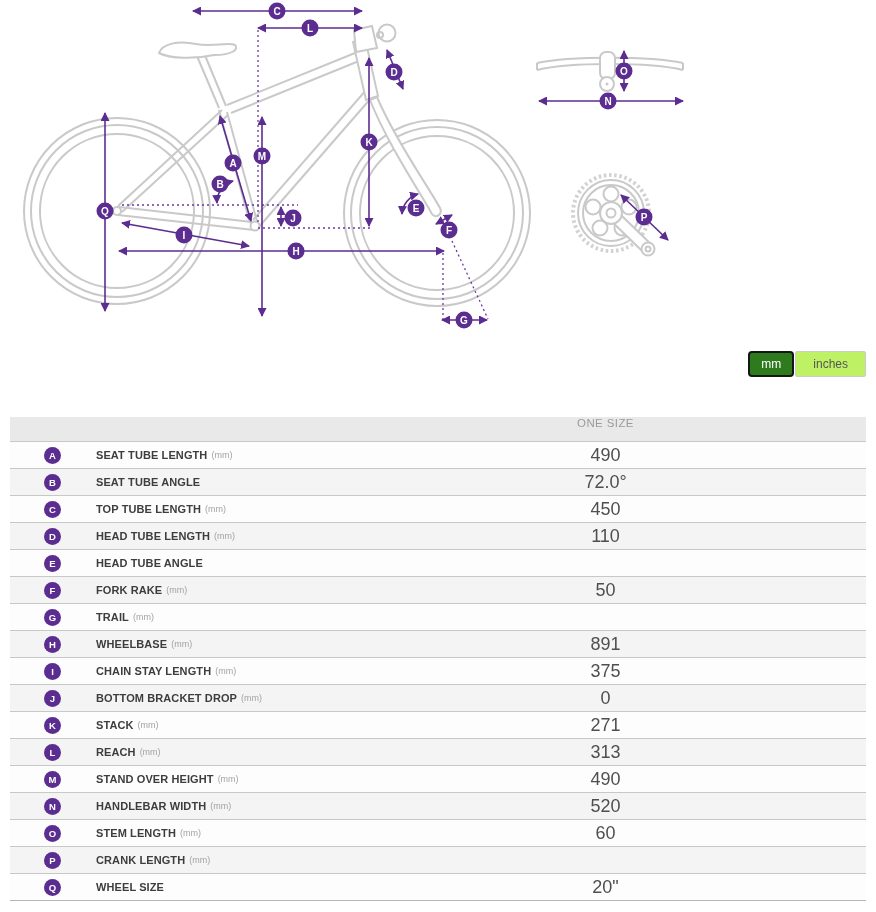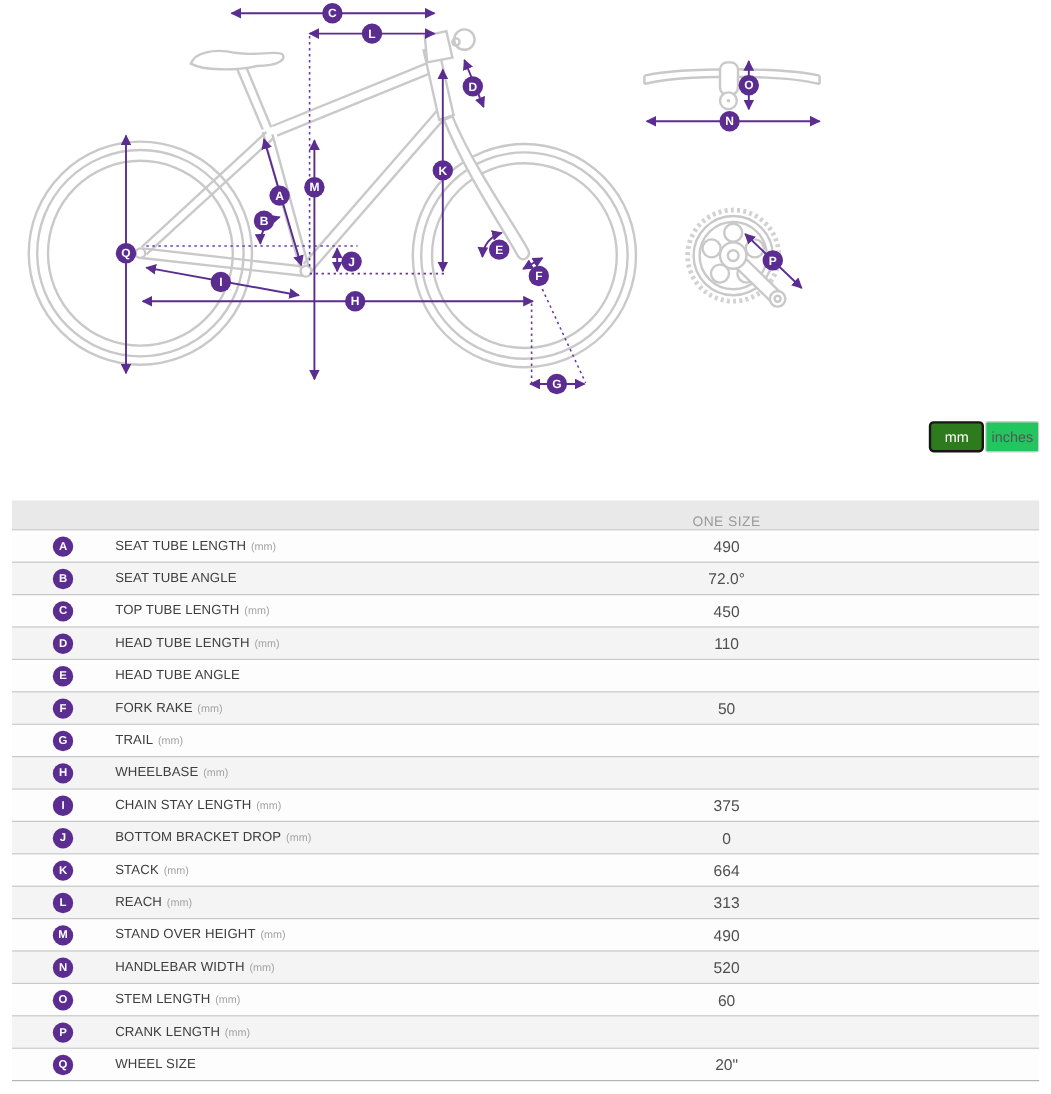--- a/index.html
+++ b/index.html
@@ -7,31 +7,31 @@
   .diagram-wrap{position:absolute;top:0;left:0;width:876px;height:345px;}
   svg text.badge-letter{font-family:"Liberation Sans",sans-serif;font-size:10px;font-weight:bold;fill:#fff;text-anchor:middle;}
   .bike{stroke:#c9c9c9;stroke-width:2;fill:none;}
   .bikefill{stroke:#c9c9c9;stroke-width:2;fill:#ffffff;}
   .dim{stroke:#5b2d90;stroke-width:1.6;fill:none;}
   .dot{stroke:#6a39a0;stroke-width:1.3;stroke-dasharray:2 3;fill:none;}
   .badge-c{fill:#5b2d90;}
   
   .toggle{position:absolute;top:351px;right:10px;display:flex;align-items:flex-start;}
   .btn-mm{background:#2e7b1d;color:#fff;border:2px solid #161616;border-radius:4px;font-size:12px;padding:4px 11px;font-family:"Liberation Sans",sans-serif;cursor:pointer;z-index:2;}
-  .btn-inches{background:#22c55e;color:#555;border:1px solid #ccc;border-radius:2px;font-size:12px;padding:5px 4px;margin-left:1px;font-family:"Liberation Sans",sans-serif;cursor:pointer;}
+  .btn-inches{background:#bef264;color:#555;border:1px solid #ccc;border-radius:2px;font-size:12px;padding:5px 17px;margin-left:1px;font-family:"Liberation Sans",sans-serif;cursor:pointer;}
   
   .geo-table{position:absolute;top:417px;left:10px;width:856px;border-bottom:1px solid #b5b5b5;}
-  .thead{display:flex;background:#e9e9e9;height:24px;align-items:flex-end;}
+  .thead{display:flex;background:#e9e9e9;height:24px;align-items:flex-start;}
   .thead .col-value{color:#9b9b9b;font-size:11.5px;letter-spacing:.4px;}
   .trow{display:flex;height:26px;align-items:center;border-top:1px solid #c8c8c8;background:#fdfdfd;}
   .trow.alt{background:#f4f4f4;}
   .col-label{width:335px;display:flex;align-items:center;padding-left:34px;box-sizing:border-box;}
-  .col-value{flex:1;text-align:center;color:#4f4f4f;font-size:13px;}
+  .col-value{flex:1;text-align:center;color:#4f4f4f;font-size:18px;}
   .badge{width:17px;height:17px;border-radius:50%;background:#5b2d90;color:#fff;font-size:9.5px;font-weight:bold;display:flex;align-items:center;justify-content:center;margin-right:35px;flex:0 0 17px;}
-  .lbl{font-weight:normal;color:#3d3d3d;font-size:11px;letter-spacing:.1px;white-space:nowrap;}
+  .lbl{font-weight:bold;color:#3d3d3d;font-size:11px;letter-spacing:.1px;white-space:nowrap;}
   .unit{color:#a3a3a3;font-size:9px;margin-left:4px;text-align:right;}
 </style>
 </head>
 <body>
 
 <div class="diagram-wrap">
 <svg width="876" height="345" viewBox="0 0 876 345" xmlns="http://www.w3.org/2000/svg">
   <defs>
     <marker id="ae" markerUnits="userSpaceOnUse" markerWidth="9" markerHeight="9" refX="8" refY="4.5" orient="auto">
           <path d="M0,0 L9,4.5 L0,9 Z" fill="#5b2d90"></path>
@@ -276,20 +276,21 @@
       <span class="lbl">TRAIL</span>
       <span class="unit">(mm)</span>
     </div>
   </div>
       <div class="trow alt">
     <div class="col-label">
       <span class="badge">H</span>
       <span class="lbl">WHEELBASE</span>
       <span class="unit">(mm)</span>
     </div>
+    <div class="col-value">891</div>
   </div>
       <div class="trow">
     <div class="col-label">
       <span class="badge">I</span>
       <span class="lbl">CHAIN STAY LENGTH</span>
       <span class="unit">(mm)</span>
     </div>
     <div class="col-value">375</div>
   </div>
       <div class="trow alt">
@@ -299,21 +300,21 @@
       <span class="unit">(mm)</span>
     </div>
     <div class="col-value">0</div>
   </div>
       <div class="trow">
     <div class="col-label">
       <span class="badge">K</span>
       <span class="lbl">STACK</span>
       <span class="unit">(mm)</span>
     </div>
-    <div class="col-value">664</div>
+    <div class="col-value">271</div>
   </div>
       <div class="trow alt">
     <div class="col-label">
       <span class="badge">L</span>
       <span class="lbl">REACH</span>
       <span class="unit">(mm)</span>
     </div>
     <div class="col-value">313</div>
   </div>
       <div class="trow">

